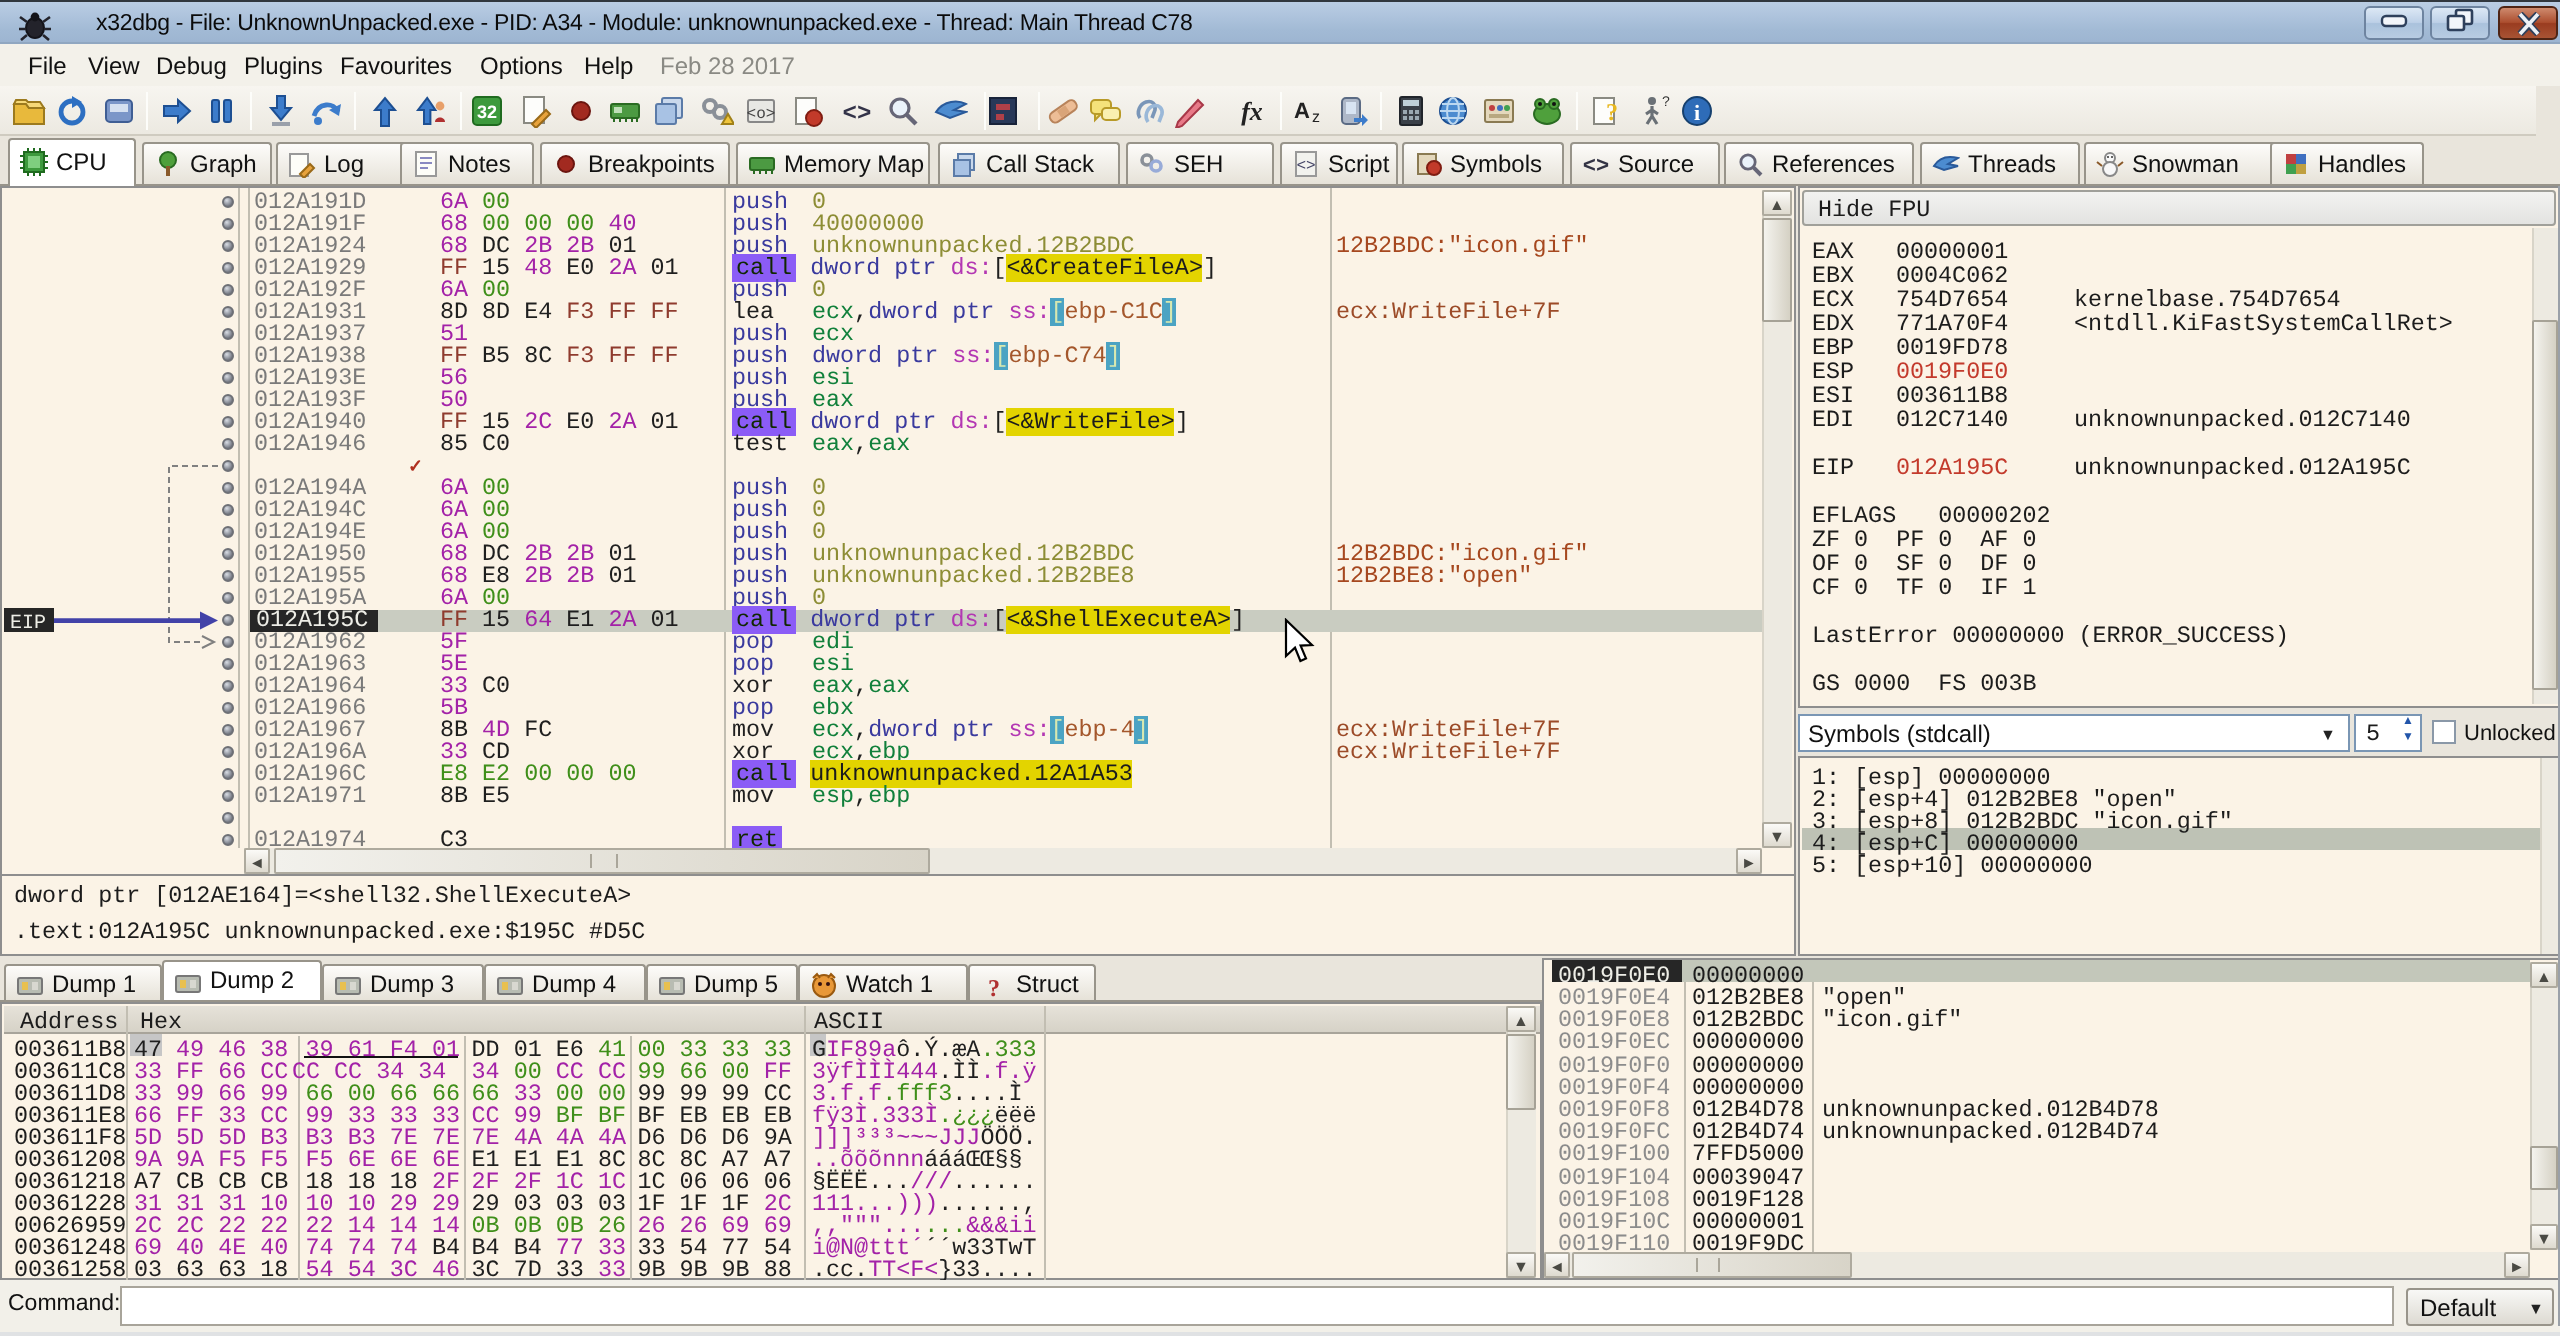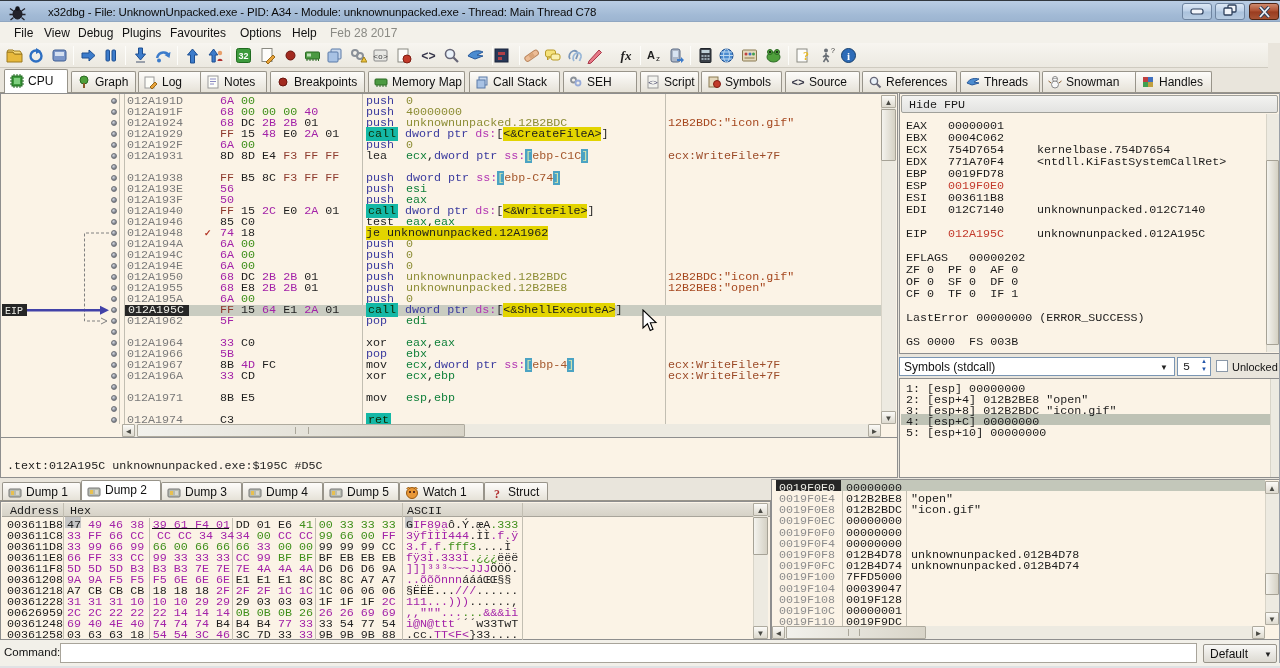--- a/index.html
+++ b/index.html
@@ -37,21 +37,21 @@
 .sb{position:absolute;background:#EDEAE1;border-left:1px solid #D8D4C8}
 .sbt{position:absolute;background:linear-gradient(90deg,#F2F1EC,#D8D4C8);border:1px solid #AEAA9E;border-radius:1px}
 .sbth{position:absolute;background:linear-gradient(90deg,#F4F3EE,#D5D1C4);border:1px solid #A6A296;border-radius:1px}
 .sba{position:absolute;background:linear-gradient(#FBFAF7,#DEDACF);border:1px solid #AEAA9E;
  color:#4A4A44;font-size:8px;text-align:center;border-radius:1px}
 
 .m{color:#A322A8}.g{color:#3F8F1A}.k{color:#1f1f1f}.r{color:#8F3B2E}
 .num{color:#8D8D35}.reg{color:#11803B}.seg{color:#B337B3}.mem{color:#A4572C}
 .mn{color:#3A3A9E}.cm-r{color:#A6481F}.cm-g{color:#9C4B28}
 .hy{background:#E3D400;color:#1c1c1c}
-.hb{background:#14b8a6;color:#102800;padding:0 2px}
+.hb{background:#8b5cf6;color:#102800;padding:0 2px}
 .bh{background:#4BA3C3;color:#D8E8B0}
 .f{display:inline-block;width:40px}
 .gray{color:#7a7a7a}
 .dr{position:absolute;left:0;width:100%;height:11px;line-height:11.1px}
 .dr span.c0{position:absolute;left:126px}
 .dr span.c1{position:absolute;left:219px}
 .dr span.c2{position:absolute;left:365px}
 .dr span.c3{position:absolute;left:667px}
 .dot{position:absolute;left:110px;width:6px;height:6px;border-radius:50%;
  background:radial-gradient(circle at 35% 30%,#D8DCE4,#7A7E88 70%,#5A5E66);border:1px solid #6E7076}
@@ -377,58 +377,60 @@
     <div class="dr mono" style="top:12.5px"><span class="c0 gray">012A191F</span><span class="c1"><span class="m">68</span> <span class="g">00</span> <span class="g">00</span> <span class="g">00</span> <span class="m">40</span></span><span class="c2"><span class="mn f">push</span><span class="num">40000000</span></span></div>
     <div class="dot" style="top:14.8px"></div>
     <div class="dr mono" style="top:23.5px"><span class="c0 gray">012A1924</span><span class="c1"><span class="m">68</span> <span class="k">DC</span> <span class="m">2B</span> <span class="m">2B</span> <span class="k">01</span></span><span class="c2"><span class="mn f">push</span><span class="num">unknownunpacked.12B2BDC</span></span><span class="c3 cm-r">12B2BDC:"icon.gif"</span></div>
     <div class="dot" style="top:25.8px"></div>
     <div class="dr mono" style="top:34.5px"><span class="c0 gray">012A1929</span><span class="c1"><span class="r">FF</span> <span class="k">15</span> <span class="m">48</span> <span class="k">E0</span> <span class="m">2A</span> <span class="k">01</span></span><span class="c2"><span class="hb">call</span><span style="display:inline-block;width:7px"></span><span class="mn">dword ptr </span><span class="seg">ds:</span><span class="k">[</span><span class="hy">&lt;&amp;CreateFileA&gt;</span><span class="k">]</span></span></div>
     <div class="dot" style="top:36.8px"></div>
     <div class="dr mono" style="top:45.5px"><span class="c0 gray">012A192F</span><span class="c1"><span class="m">6A</span> <span class="g">00</span></span><span class="c2"><span class="mn f">push</span><span class="num">0</span></span></div>
     <div class="dot" style="top:47.8px"></div>
     <div class="dr mono" style="top:56.5px"><span class="c0 gray">012A1931</span><span class="c1"><span class="k">8D</span> <span class="k">8D</span> <span class="k">E4</span> <span class="r">F3</span> <span class="r">FF</span> <span class="r">FF</span></span><span class="c2"><span class="k f">lea</span><span class="reg">ecx</span><span class="k">,</span><span class="mn">dword ptr </span><span class="seg">ss:</span><span class="bh">[</span><span class="mem">ebp-C1C</span><span class="bh">]</span></span><span class="c3 cm-g">ecx:WriteFile+7F</span></div>
     <div class="dot" style="top:58.8px"></div>
+    <div class="dr mono" style="top:67.5px"><span class="c0 gray">012A1937</span><span class="c1"><span class="m">51</span></span><span class="c2"><span class="mn f">push</span><span class="reg">ecx</span></span></div>
     <div class="dot" style="top:69.8px"></div>
     <div class="dr mono" style="top:78.5px"><span class="c0 gray">012A1938</span><span class="c1"><span class="r">FF</span> <span class="k">B5</span> <span class="k">8C</span> <span class="r">F3</span> <span class="r">FF</span> <span class="r">FF</span></span><span class="c2"><span class="mn f">push</span><span class="mn">dword ptr </span><span class="seg">ss:</span><span class="bh">[</span><span class="mem">ebp-C74</span><span class="bh">]</span></span></div>
     <div class="dot" style="top:80.8px"></div>
     <div class="dr mono" style="top:89.5px"><span class="c0 gray">012A193E</span><span class="c1"><span class="m">56</span></span><span class="c2"><span class="mn f">push</span><span class="reg">esi</span></span></div>
     <div class="dot" style="top:91.8px"></div>
     <div class="dr mono" style="top:100.5px"><span class="c0 gray">012A193F</span><span class="c1"><span class="m">50</span></span><span class="c2"><span class="mn f">push</span><span class="reg">eax</span></span></div>
     <div class="dot" style="top:102.8px"></div>
     <div class="dr mono" style="top:111.5px"><span class="c0 gray">012A1940</span><span class="c1"><span class="r">FF</span> <span class="k">15</span> <span class="m">2C</span> <span class="k">E0</span> <span class="m">2A</span> <span class="k">01</span></span><span class="c2"><span class="hb">call</span><span style="display:inline-block;width:7px"></span><span class="mn">dword ptr </span><span class="seg">ds:</span><span class="k">[</span><span class="hy">&lt;&amp;WriteFile&gt;</span><span class="k">]</span></span></div>
     <div class="dot" style="top:113.8px"></div>
     <div class="dr mono" style="top:122.5px"><span class="c0 gray">012A1946</span><span class="c1"><span class="k">85</span> <span class="k">C0</span></span><span class="c2"><span class="k f">test</span><span class="reg">eax</span><span class="k">,</span><span class="reg">eax</span></span></div>
     <div class="dot" style="top:124.8px"></div>
-    <div class="dr mono" style="top:133.5px"><span class="c0 gray">012A1948</span><span class="c1"><span class="m">74</span> <span class="k">18</span></span><span class="c2"><span class="hy">je unknownunpacked.12A1962</span></span></div>
     <div class="dot" style="top:135.8px"></div>
     <div class="dr mono" style="top:144.5px"><span class="c0 gray">012A194A</span><span class="c1"><span class="m">6A</span> <span class="g">00</span></span><span class="c2"><span class="mn f">push</span><span class="num">0</span></span></div>
     <div class="dot" style="top:146.8px"></div>
     <div class="dr mono" style="top:155.5px"><span class="c0 gray">012A194C</span><span class="c1"><span class="m">6A</span> <span class="g">00</span></span><span class="c2"><span class="mn f">push</span><span class="num">0</span></span></div>
     <div class="dot" style="top:157.8px"></div>
     <div class="dr mono" style="top:166.5px"><span class="c0 gray">012A194E</span><span class="c1"><span class="m">6A</span> <span class="g">00</span></span><span class="c2"><span class="mn f">push</span><span class="num">0</span></span></div>
     <div class="dot" style="top:168.8px"></div>
     <div class="dr mono" style="top:177.5px"><span class="c0 gray">012A1950</span><span class="c1"><span class="m">68</span> <span class="k">DC</span> <span class="m">2B</span> <span class="m">2B</span> <span class="k">01</span></span><span class="c2"><span class="mn f">push</span><span class="num">unknownunpacked.12B2BDC</span></span><span class="c3 cm-r">12B2BDC:"icon.gif"</span></div>
     <div class="dot" style="top:179.8px"></div>
     <div class="dr mono" style="top:188.5px"><span class="c0 gray">012A1955</span><span class="c1"><span class="m">68</span> <span class="k">E8</span> <span class="m">2B</span> <span class="m">2B</span> <span class="k">01</span></span><span class="c2"><span class="mn f">push</span><span class="num">unknownunpacked.12B2BE8</span></span><span class="c3 cm-r">12B2BE8:"open"</span></div>
     <div class="dot" style="top:190.8px"></div>
     <div class="dr mono" style="top:199.5px"><span class="c0 gray">012A195A</span><span class="c1"><span class="m">6A</span> <span class="g">00</span></span><span class="c2"><span class="mn f">push</span><span class="num">0</span></span></div>
     <div class="dot" style="top:201.8px"></div>
     <div class="dr mono" style="top:210.5px"><span class="hl" style="left:124px;top:0;width:756px;height:11px"></span><span class="abs" style="left:124px;top:0;width:64px;height:11px;background:#262626"></span><span class="c0" style="color:#EDEDE6;position:absolute;left:127px">012A195C</span><span class="c1"><span class="r">FF</span> <span class="k">15</span> <span class="m">64</span> <span class="k">E1</span> <span class="m">2A</span> <span class="k">01</span></span><span class="c2"><span class="hb">call</span><span style="display:inline-block;width:7px"></span><span class="mn">dword ptr </span><span class="seg">ds:</span><span class="k">[</span><span class="hy">&lt;&amp;ShellExecuteA&gt;</span><span class="k">]</span></span></div>
     <div class="dot" style="top:212.8px"></div>
     <div class="dr mono" style="top:221.5px"><span class="c0 gray">012A1962</span><span class="c1"><span class="m">5F</span></span><span class="c2"><span class="mn f">pop</span><span class="reg">edi</span></span></div>
     <div class="dot" style="top:223.8px"></div>
+    <div class="dr mono" style="top:232.5px"><span class="c0 gray">012A1963</span><span class="c1"><span class="m">5E</span></span><span class="c2"><span class="mn f">pop</span><span class="reg">esi</span></span></div>
     <div class="dot" style="top:234.8px"></div>
     <div class="dr mono" style="top:243.5px"><span class="c0 gray">012A1964</span><span class="c1"><span class="m">33</span> <span class="k">C0</span></span><span class="c2"><span class="k f">xor</span><span class="reg">eax</span><span class="k">,</span><span class="reg">eax</span></span></div>
     <div class="dot" style="top:245.8px"></div>
     <div class="dr mono" style="top:254.5px"><span class="c0 gray">012A1966</span><span class="c1"><span class="m">5B</span></span><span class="c2"><span class="mn f">pop</span><span class="reg">ebx</span></span></div>
     <div class="dot" style="top:256.8px"></div>
     <div class="dr mono" style="top:265.5px"><span class="c0 gray">012A1967</span><span class="c1"><span class="k">8B</span> <span class="m">4D</span> <span class="k">FC</span></span><span class="c2"><span class="k f">mov</span><span class="reg">ecx</span><span class="k">,</span><span class="mn">dword ptr </span><span class="seg">ss:</span><span class="bh">[</span><span class="mem">ebp-4</span><span class="bh">]</span></span><span class="c3 cm-g">ecx:WriteFile+7F</span></div>
     <div class="dot" style="top:267.8px"></div>
     <div class="dr mono" style="top:276.5px"><span class="c0 gray">012A196A</span><span class="c1"><span class="m">33</span> <span class="k">CD</span></span><span class="c2"><span class="k f">xor</span><span class="reg">ecx</span><span class="k">,</span><span class="reg">ebp</span></span><span class="c3 cm-g">ecx:WriteFile+7F</span></div>
     <div class="dot" style="top:278.8px"></div>
+    <div class="dr mono" style="top:287.5px"><span class="c0 gray">012A196C</span><span class="c1"><span class="g">E8</span> <span class="g">E2</span> <span class="g">00</span> <span class="g">00</span> <span class="g">00</span></span><span class="c2"><span class="hb">call</span><span style="display:inline-block;width:7px"></span><span class="hy">unknownunpacked.12A1A53</span></span></div>
     <div class="dot" style="top:289.8px"></div>
     <div class="dr mono" style="top:298.5px"><span class="c0 gray">012A1971</span><span class="c1"><span class="k">8B</span> <span class="k">E5</span></span><span class="c2"><span class="k f">mov</span><span class="reg">esp</span><span class="k">,</span><span class="reg">ebp</span></span></div>
     <div class="dot" style="top:300.8px"></div>
     <div class="dot" style="top:311.8px"></div>
     <div class="dr mono" style="top:320.5px"><span class="c0 gray">012A1974</span><span class="c1"><span class="k">C3</span></span><span class="c2"><span class="hb">ret</span></span></div>
     <div class="dot" style="top:322.8px"></div>
     <div class="abs" style="left:203px;top:133.5px;color:#B03020;font-size:9px;font-weight:bold">✓</div>
 
 <svg class="abs" style="left:0;top:0" width="896" height="341">
  <g stroke="#808080" stroke-width="1" fill="none" stroke-dasharray="3,2">
@@ -436,20 +438,21 @@
  </g>
  <path d="M100,224.0 L106,227.0 L100,230.0" stroke="#808080" fill="none"></path>
  <rect x="1" y="210" width="25" height="12" fill="#262626"></rect>
  <text x="4" y="220" font-family="Liberation Mono" font-size="10" fill="#EDEDE6">EIP</text>
  <line x1="26" y1="216.3" x2="100" y2="216.3" stroke="#4242A8" stroke-width="2.4"></line>
  <path d="M99,211.8 L108,216.3 L99,220.8 Z" fill="#4242A8"></path>
 </svg>
 </div>
 
 <div class="pane" style="left:0px;top:437px;width:898px;height:41px">
+  <div class="abs mono" style="left:6px;top:3px">dword ptr [012AE164]=&lt;shell32.ShellExecuteA&gt;</div>
   <div class="abs mono" style="left:6px;top:21px">.text:012A195C unknownunpacked.exe:$195C #D5C</div>
 </div>
 
 <div class="pane" style="left:899px;top:93px;width:381px;height:261px">
   <div class="abs" style="left:1px;top:1px;width:377px;height:18px;background:linear-gradient(#F3F3F1,#E3E3E1);border:1px solid #A0A09A;border-radius:2px"></div>
   <div class="abs mono" style="left:9px;top:4px">Hide FPU</div>
 </div>
 <div class="abs mono" style="left:906px;top:118.5px">EAX</div>
 <div class="abs mono" style="left:948px;top:118.5px;color:#1c1c1c">00000001</div>
 <div class="abs mono" style="left:906px;top:130.5px">EBX</div>
@@ -573,21 +576,21 @@
       <div class="abs" style="left:405px;top:517px;width:8px;height:11px;background:#C6C6C6"></div>
       <div class="abs" style="left:152px;top:528px;width:77px;height:1px;background:#111"></div>
       <div class="abs mono" style="left:7px;top:518px">003611B8</div>
       <div class="abs mono" style="left:67px;top:518px"><span class="k">47</span> <span class="m">49</span> <span class="m">46</span> <span class="m">38</span></div>
       <div class="abs mono" style="left:152.8px;top:518px"><span class="m">39</span> <span class="m">61</span> <span class="m">F4</span> <span class="m">01</span></div>
       <div class="abs mono" style="left:235.8px;top:518px"><span class="k">DD</span> <span class="k">01</span> <span class="k">E6</span> <span class="g">41</span></div>
       <div class="abs mono" style="left:318.7px;top:518px"><span class="g">00</span> <span class="g">33</span> <span class="g">33</span> <span class="g">33</span></div>
       <div class="abs mono" style="left:406px;top:518px"><span class="k">G</span><span class="m">IF89a</span><span class="k">ô.Ý.æA</span><span class="g">.333</span></div>
       <div class="abs mono" style="left:7px;top:529px">003611C8</div>
       <div class="abs mono" style="left:67px;top:529px"><span class="m">33</span> <span class="m">FF</span> <span class="m">66</span> <span class="m">CC</span></div>
-      <div class="abs mono" style="left:157px;top:529px"><span class="m">CC</span> <span class="m">CC</span> <span class="m">34</span> <span class="m">34</span></div>
+      <div class="abs mono" style="left:146px;top:529px"><span class="m">CC</span> <span class="m">CC</span> <span class="m">34</span> <span class="m">34</span></div>
       <div class="abs mono" style="left:235.8px;top:529px"><span class="m">34</span> <span class="g">00</span> <span class="m">CC</span> <span class="m">CC</span></div>
       <div class="abs mono" style="left:318.7px;top:529px"><span class="g">99</span> <span class="g">66</span> <span class="g">00</span> <span class="m">FF</span></div>
       <div class="abs mono" style="left:406px;top:529px"><span class="m">3ÿfÌÌÌ</span><span class="m">444</span><span class="k">.ÌÌ</span><span class="m">.f.ÿ</span></div>
       <div class="abs mono" style="left:7px;top:540px">003611D8</div>
       <div class="abs mono" style="left:67px;top:540px"><span class="m">33</span> <span class="m">99</span> <span class="m">66</span> <span class="m">99</span></div>
       <div class="abs mono" style="left:152.8px;top:540px"><span class="g">66</span> <span class="g">00</span> <span class="g">66</span> <span class="g">66</span></div>
       <div class="abs mono" style="left:235.8px;top:540px"><span class="g">66</span> <span class="m">33</span> <span class="g">00</span> <span class="g">00</span></div>
       <div class="abs mono" style="left:318.7px;top:540px"><span class="k">99</span> <span class="k">99</span> <span class="k">99</span> <span class="k">CC</span></div>
       <div class="abs mono" style="left:406px;top:540px"><span class="m">3.f.f</span><span class="g">.fff3</span><span class="k">....Ì</span></div>
       <div class="abs mono" style="left:7px;top:551px">003611E8</div>

